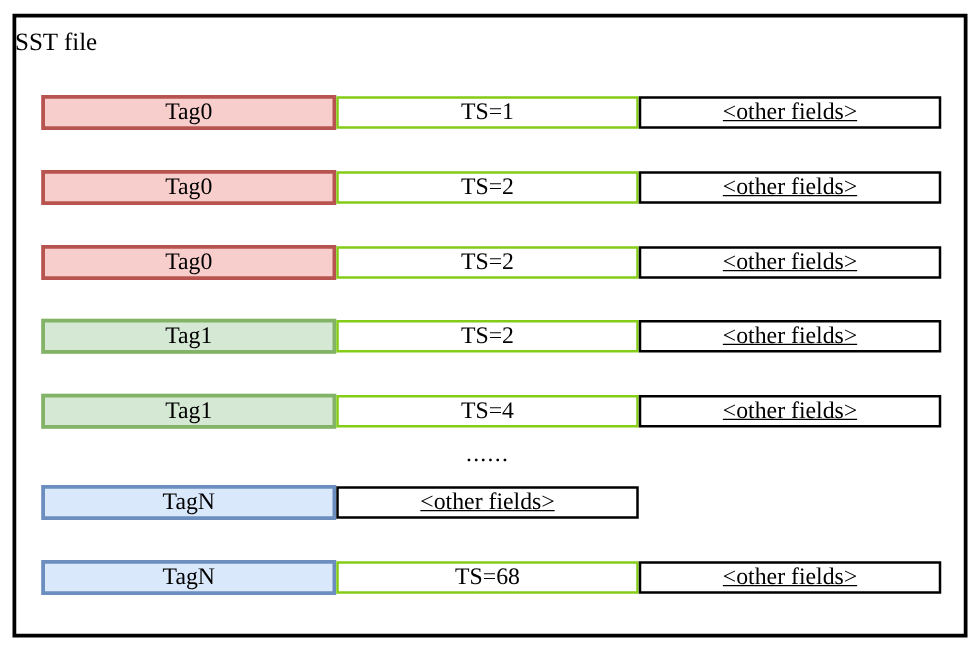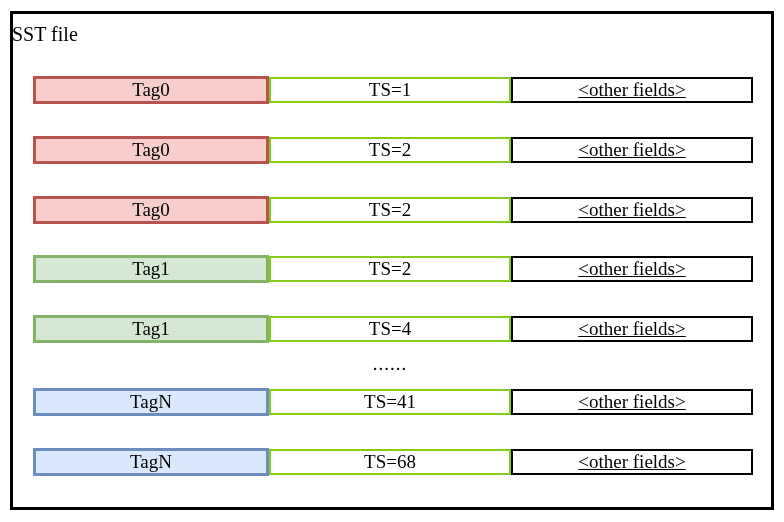--- a/index.html
+++ b/index.html
@@ -109,21 +109,20 @@
   <div class="row r5">
     <div class="cell tag" style="background: rgb(213, 232, 212); border-color: rgb(130, 179, 102);">Tag1</div>
     <div class="cell ts">TS=4</div>
     <div class="cell other">&lt;other fields&gt;</div>
   </div>
 
   <div class="dots">......</div>
 
   <div class="row r6">
     <div class="cell tag" style="background: rgb(218, 232, 252); border-color: rgb(108, 142, 191);">TagN</div>
-    <div class="cell ts">TS=41</div>
     <div class="cell other">&lt;other fields&gt;</div>
   </div>
 
   <div class="row r7">
     <div class="cell tag" style="background: rgb(218, 232, 252); border-color: rgb(108, 142, 191);">TagN</div>
     <div class="cell ts">TS=68</div>
     <div class="cell other">&lt;other fields&gt;</div>
   </div>
 </div>
 

